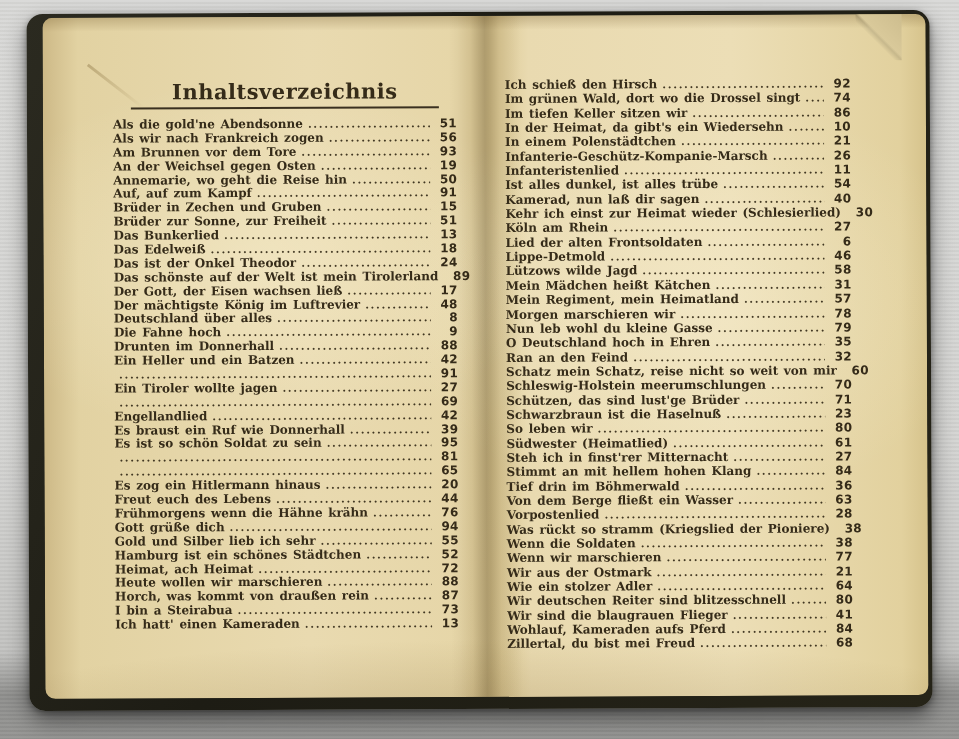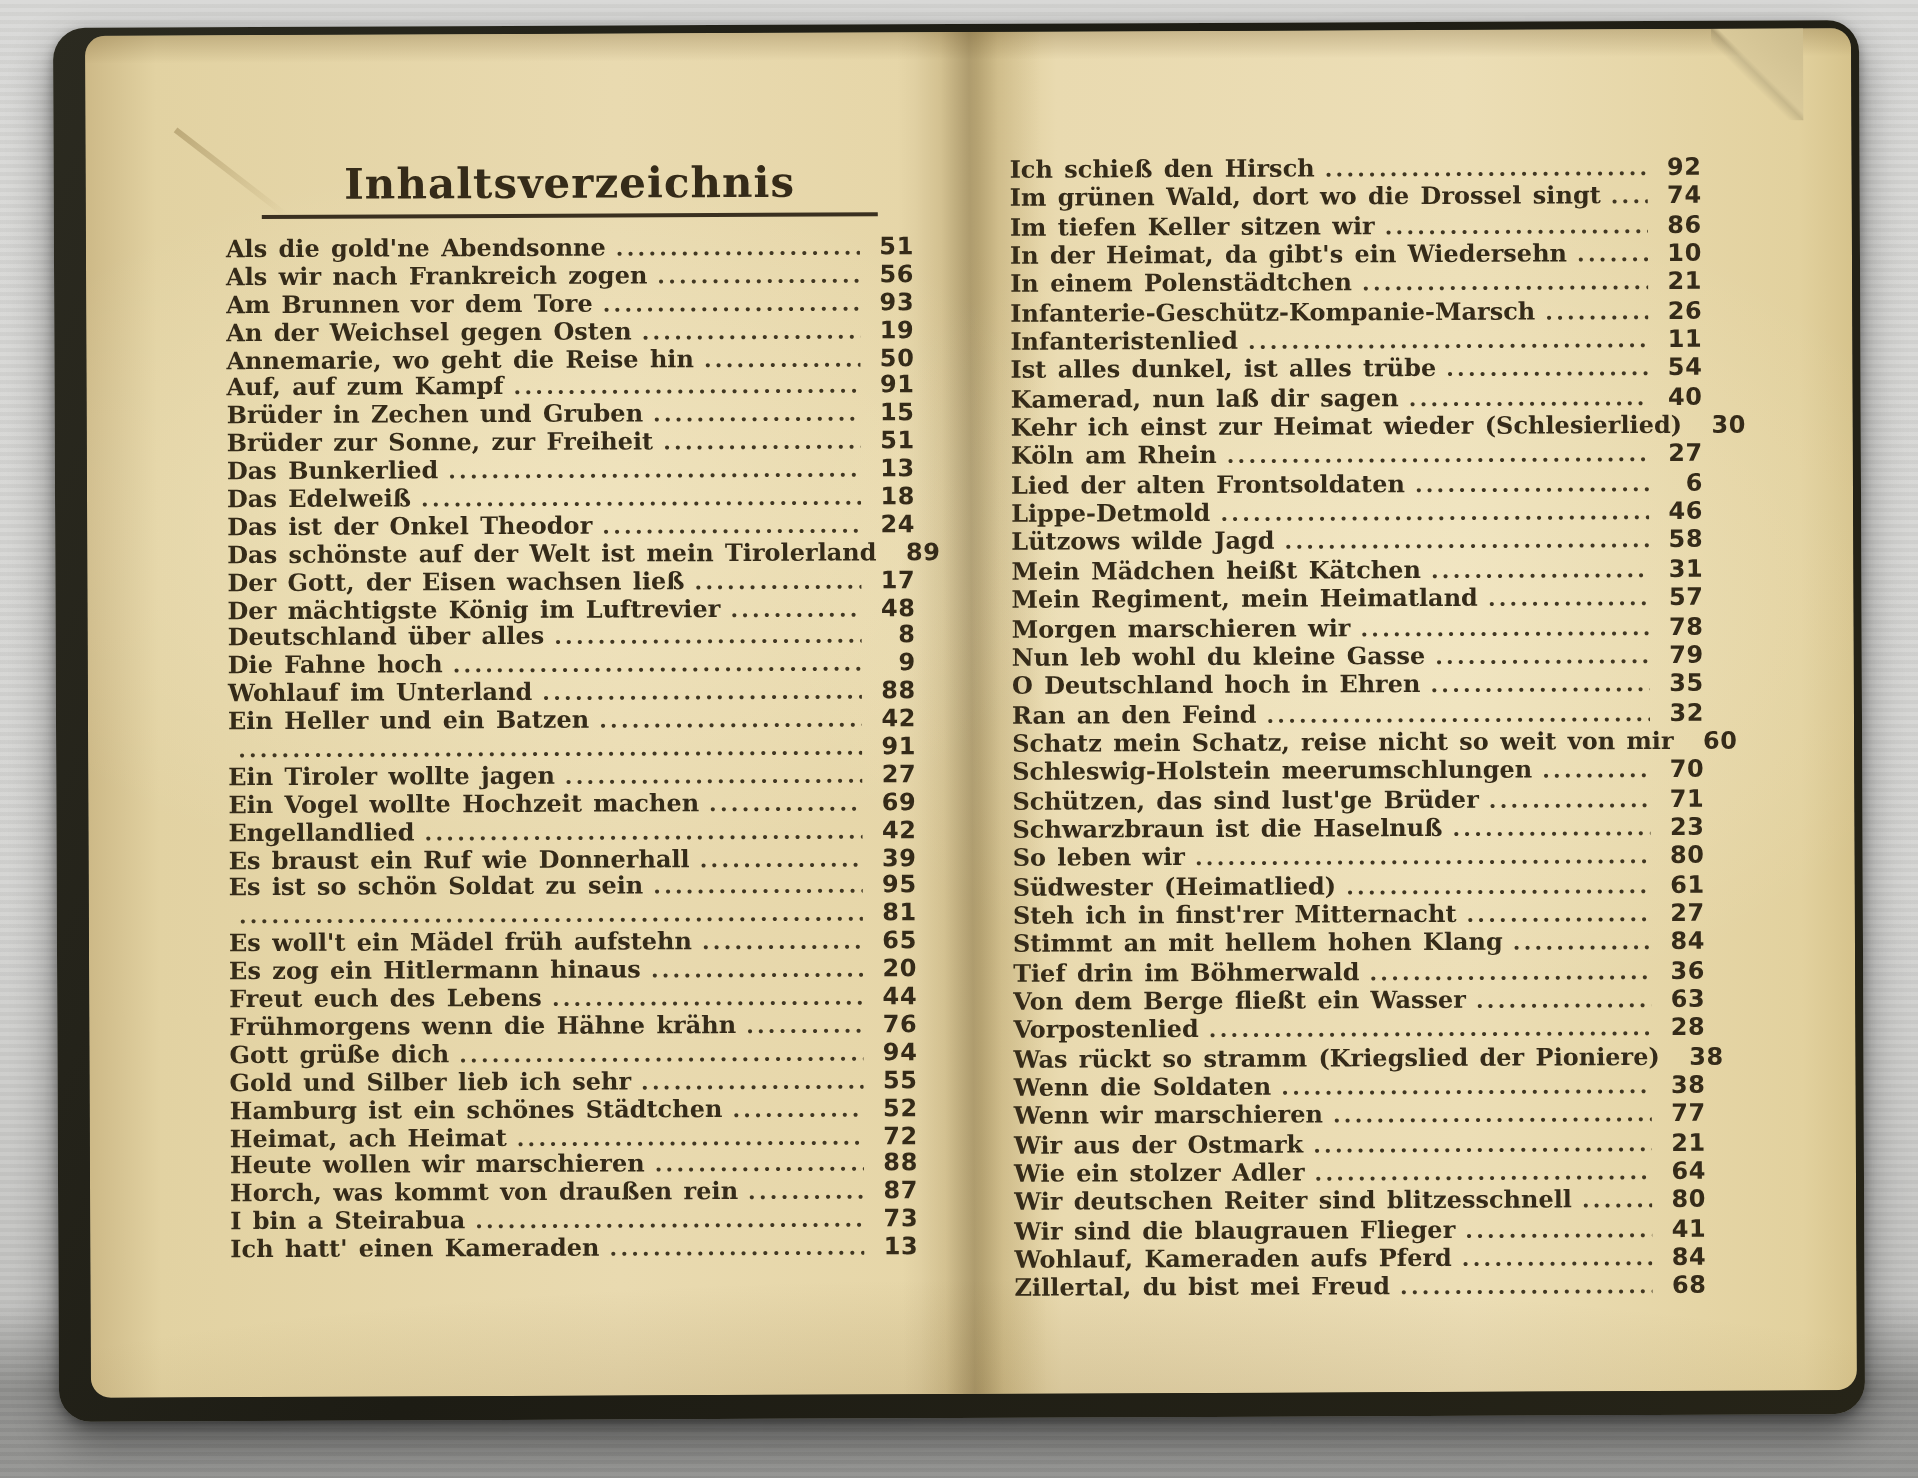--- a/index.html
+++ b/index.html
@@ -183,21 +183,21 @@
     <span class="p">8</span>
   </div>
 
   <div class="toc-row ink">
     <span class="t">Die Fahne hoch</span>
     <span class="dots"></span>
     <span class="p">9</span>
   </div>
 
   <div class="toc-row ink">
-    <span class="t">Wohlauf im Unterland</span>
+    <span class="t">Drunten im Donnerhall</span>
     <span class="dots"></span>
     <span class="p">88</span>
   </div>
 
   <div class="toc-row ink">
     <span class="t">Ein Heller und ein Batzen</span>
     <span class="dots"></span>
     <span class="p">42</span>
   </div>
 
@@ -206,21 +206,20 @@
     <span class="p">91</span>
   </div>
 
   <div class="toc-row ink">
     <span class="t">Ein Tiroler wollte jagen</span>
     <span class="dots"></span>
     <span class="p">27</span>
   </div>
 
   <div class="toc-row ink">
-    <span class="t">Ein Vogel wollte Hochzeit machen</span>
     <span class="dots"></span>
     <span class="p">69</span>
   </div>
 
   <div class="toc-row ink">
     <span class="t">Engellandlied</span>
     <span class="dots"></span>
     <span class="p">42</span>
   </div>
 
@@ -235,21 +234,20 @@
     <span class="dots"></span>
     <span class="p">95</span>
   </div>
 
   <div class="toc-row ink">
     <span class="dots"></span>
     <span class="p">81</span>
   </div>
 
   <div class="toc-row ink">
-    <span class="t">Es woll't ein Mädel früh aufstehn</span>
     <span class="dots"></span>
     <span class="p">65</span>
   </div>
 
   <div class="toc-row ink">
     <span class="t">Es zog ein Hitlermann hinaus</span>
     <span class="dots"></span>
     <span class="p">20</span>
   </div>
 

